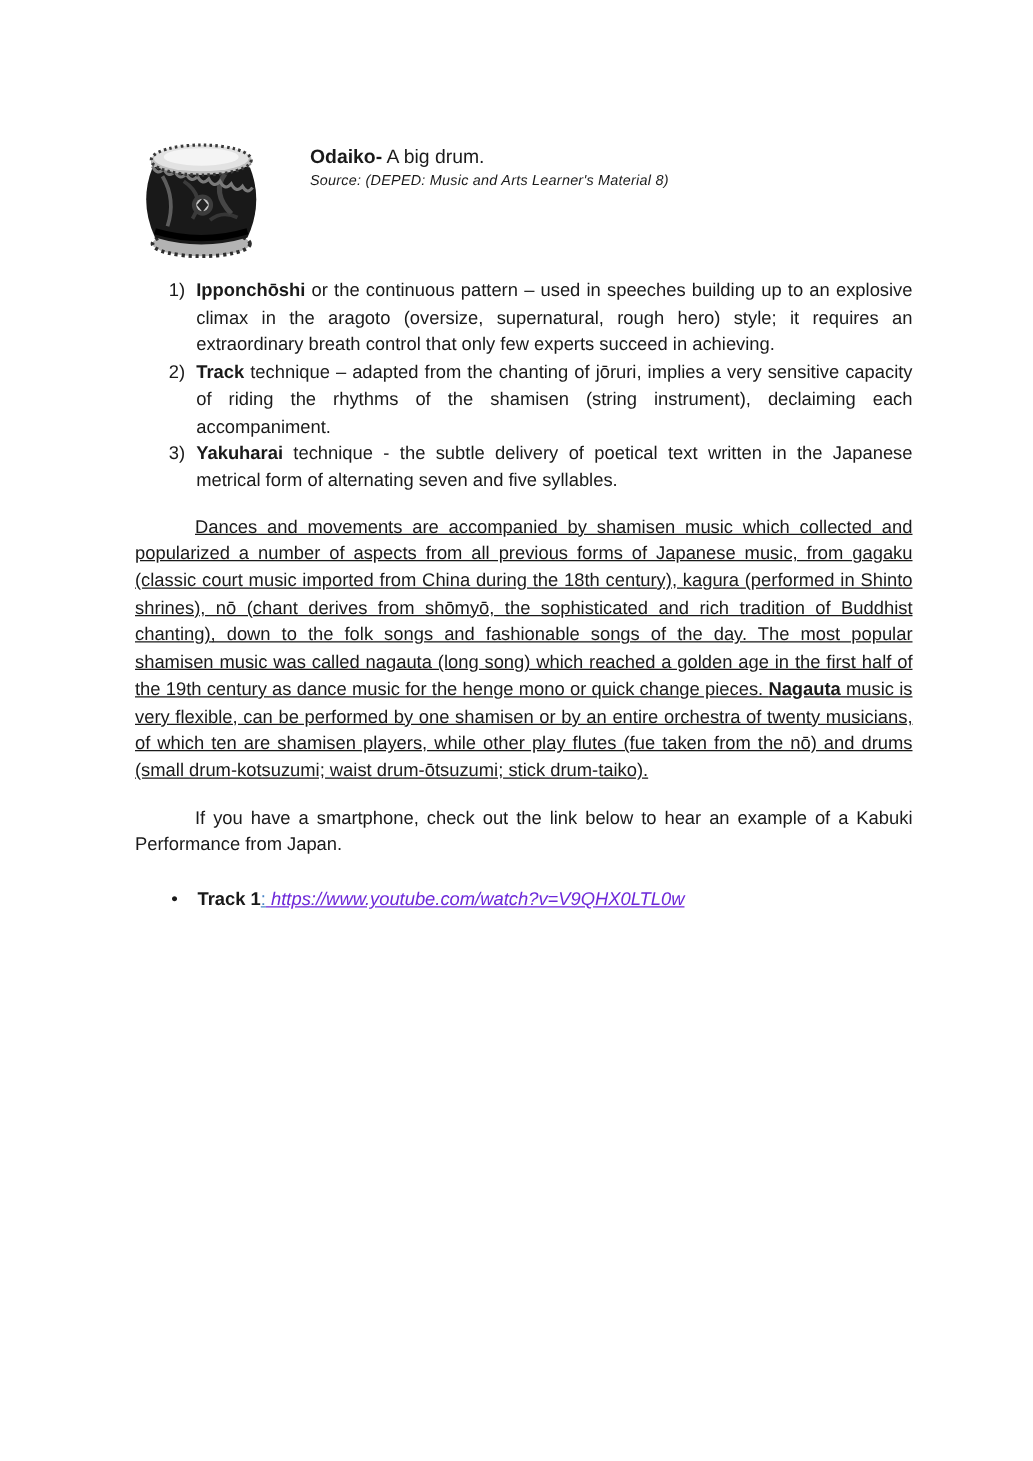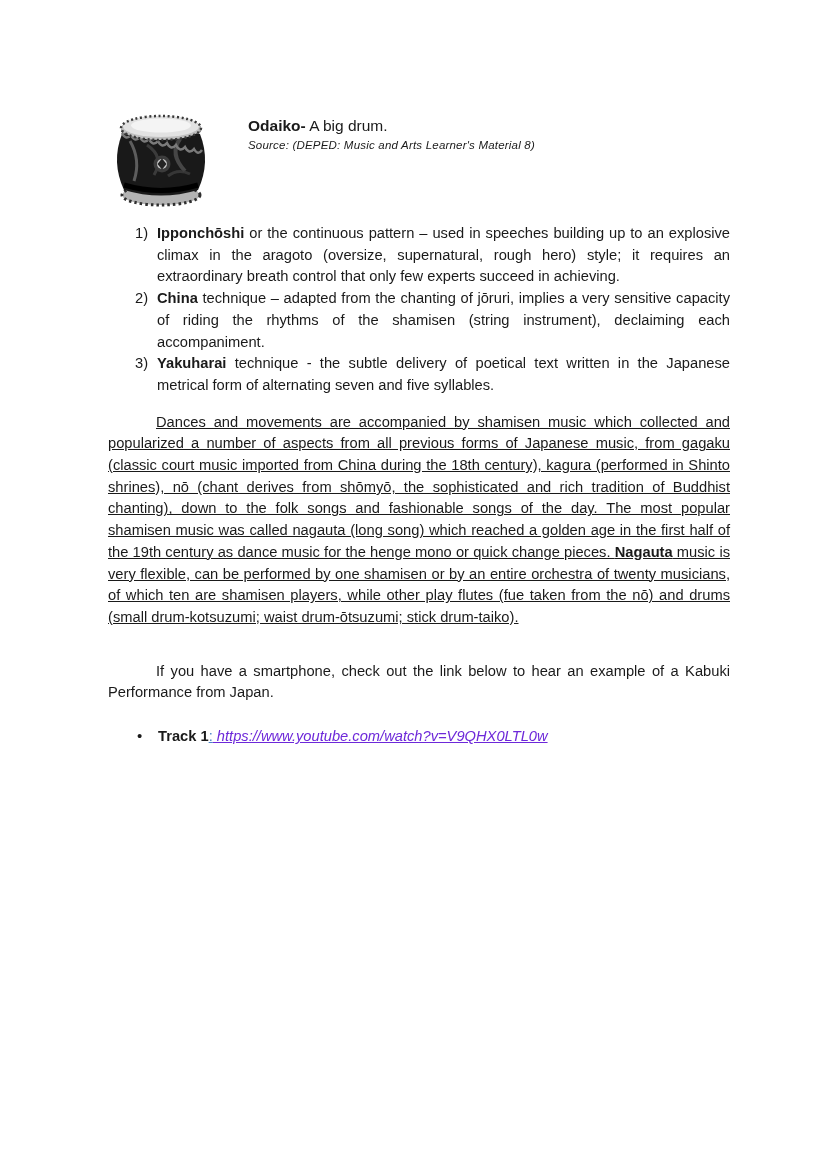--- a/index.html
+++ b/index.html
@@ -29,21 +29,21 @@
 
   
   .body-txt { font-size:14.7px; line-height:21.7px; }
   .list { margin-top:15px; }
   .list-item { position:relative; padding-left:49px; text-align:justify; }
   .list-num { position:absolute; left:27px; top:0; }
   .term { font-weight:bold; }
 
   .para { text-align:justify; }
   .p1 { margin-top:15px; text-indent:48px;text-decoration:underline; }
-  .p2 { margin-top:32px; text-indent:48px; }
+  .p2 { margin-top:16px; text-indent:48px; }
 
   
   .track-row { position:relative; padding-left:50px; margin-top:22px; }
   .track-bullet { position:absolute; left:29px; top:-1px; font-size:15px; }
   .track-label { font-weight:bold; }
   .track-colon { text-decoration:underline; }
   .track-url { font-style:italic; text-decoration:underline; color:#6d28d9; }
 
   
   .footer {
@@ -96,21 +96,21 @@
     </div>
 
 
     <div class="list body-txt">
       <div class="list-item">
         <span class="list-num">1)</span>
         <span class="term">Ipponchōshi</span><span> or the continuous pattern – used in speeches building up to an explosive climax in the aragoto (oversize, supernatural, rough hero) style; it requires an extraordinary breath control that only few experts succeed in achieving.</span>
       </div>
       <div class="list-item">
         <span class="list-num">2)</span>
-        <span class="term">China</span><span> technique – adapted from the chanting of jōruri, implies a very sensitive capacity of riding the rhythms of the shamisen (string instrument), declaiming each accompaniment.</span>
+        <span class="term">Track</span><span> technique – adapted from the chanting of jōruri, implies a very sensitive capacity of riding the rhythms of the shamisen (string instrument), declaiming each accompaniment.</span>
       </div>
       <div class="list-item">
         <span class="list-num">3)</span>
         <span class="term">Yakuharai</span><span> technique - the subtle delivery of poetical text written in the Japanese metrical form of alternating seven and five syllables.</span>
       </div>
     </div>
 
 
     <div class="para p1 body-txt">
       <span>Dances and movements are accompanied by shamisen music which collected and popularized a number of aspects from all previous forms of Japanese music, from gagaku (classic court music imported from China during the 18th century), kagura (performed in Shinto shrines), nō (chant derives from shōmyō, the sophisticated and rich tradition of Buddhist chanting), down to the folk songs and fashionable songs of the day. The most popular shamisen music was called nagauta (long song) which reached a golden age in the first half of the 19th century as dance music for the henge mono or quick change pieces. </span><span class="term">Nagauta</span><span> music is very flexible, can be performed by one shamisen or by an entire orchestra of twenty musicians, of which ten are shamisen players, while other play flutes (fue taken from the nō) and drums (small drum-kotsuzumi; waist drum-ōtsuzumi; stick drum-taiko).</span>

